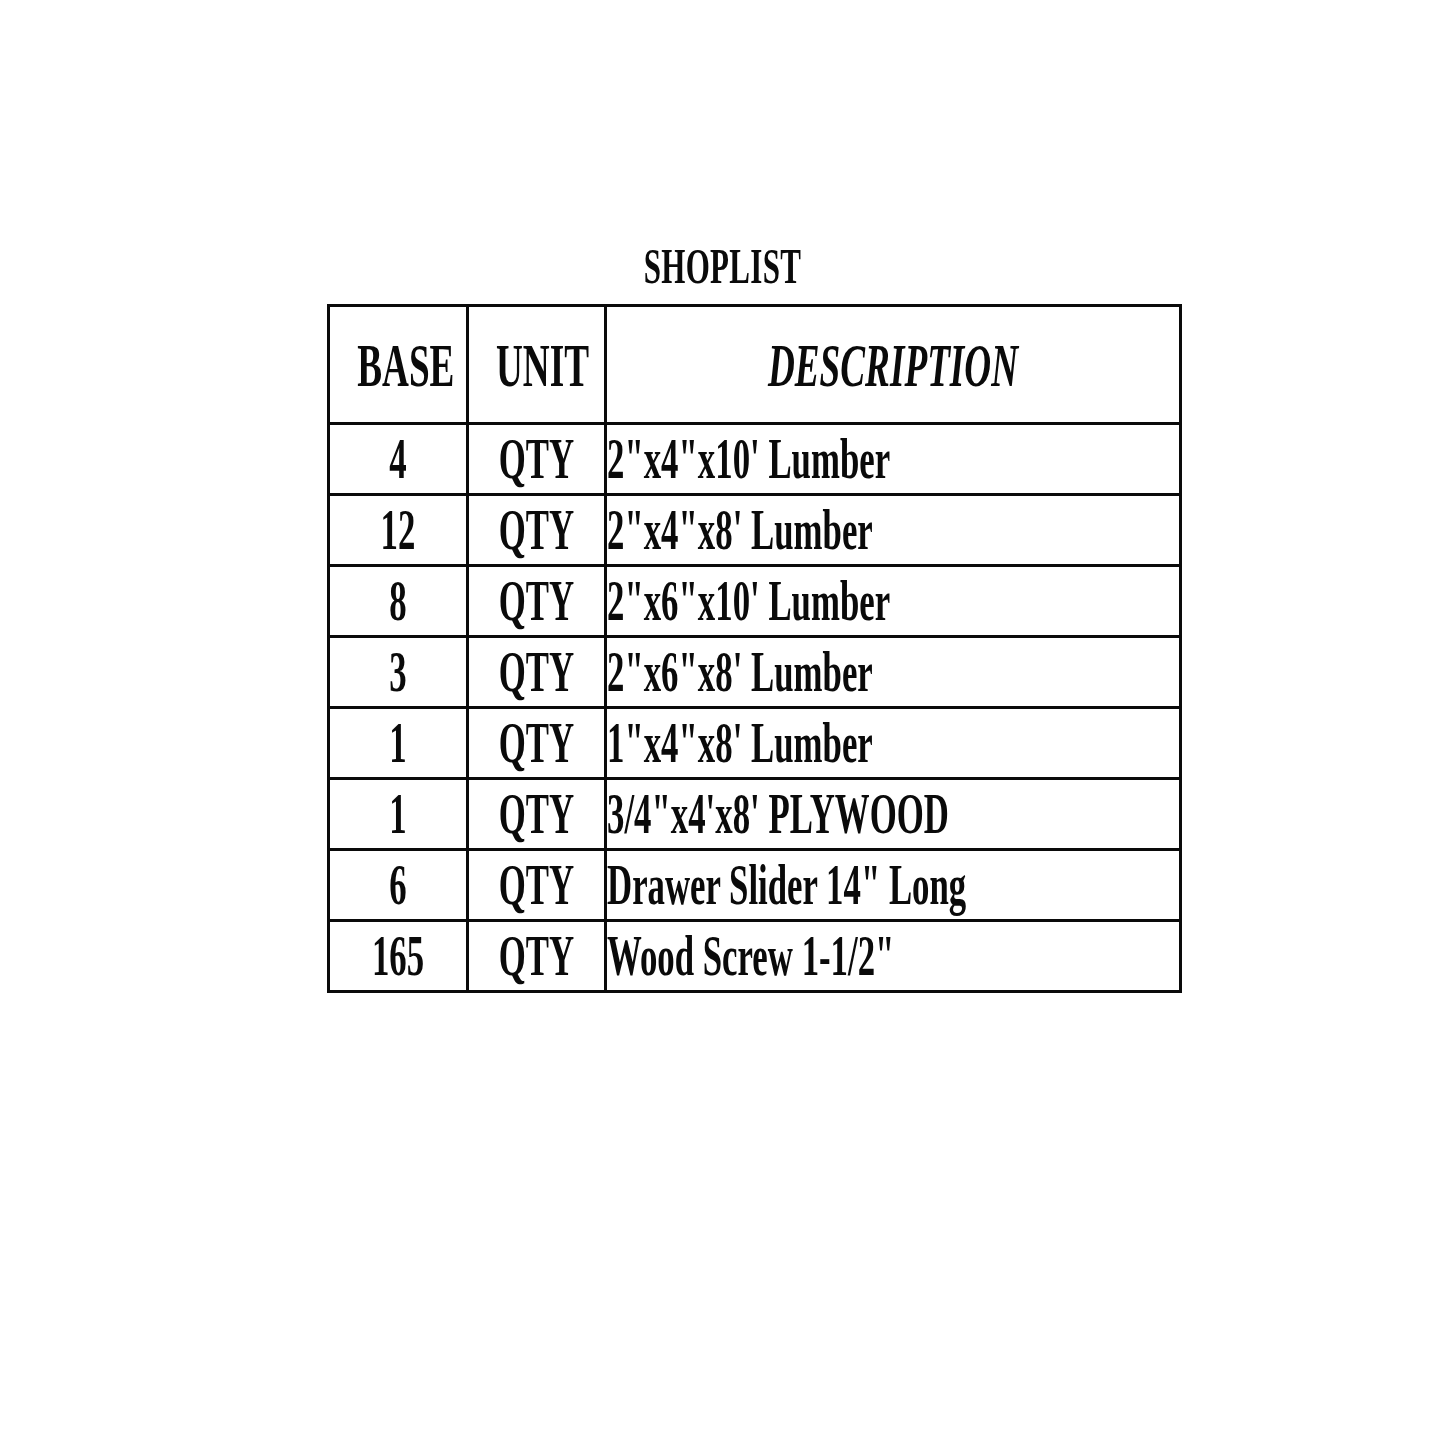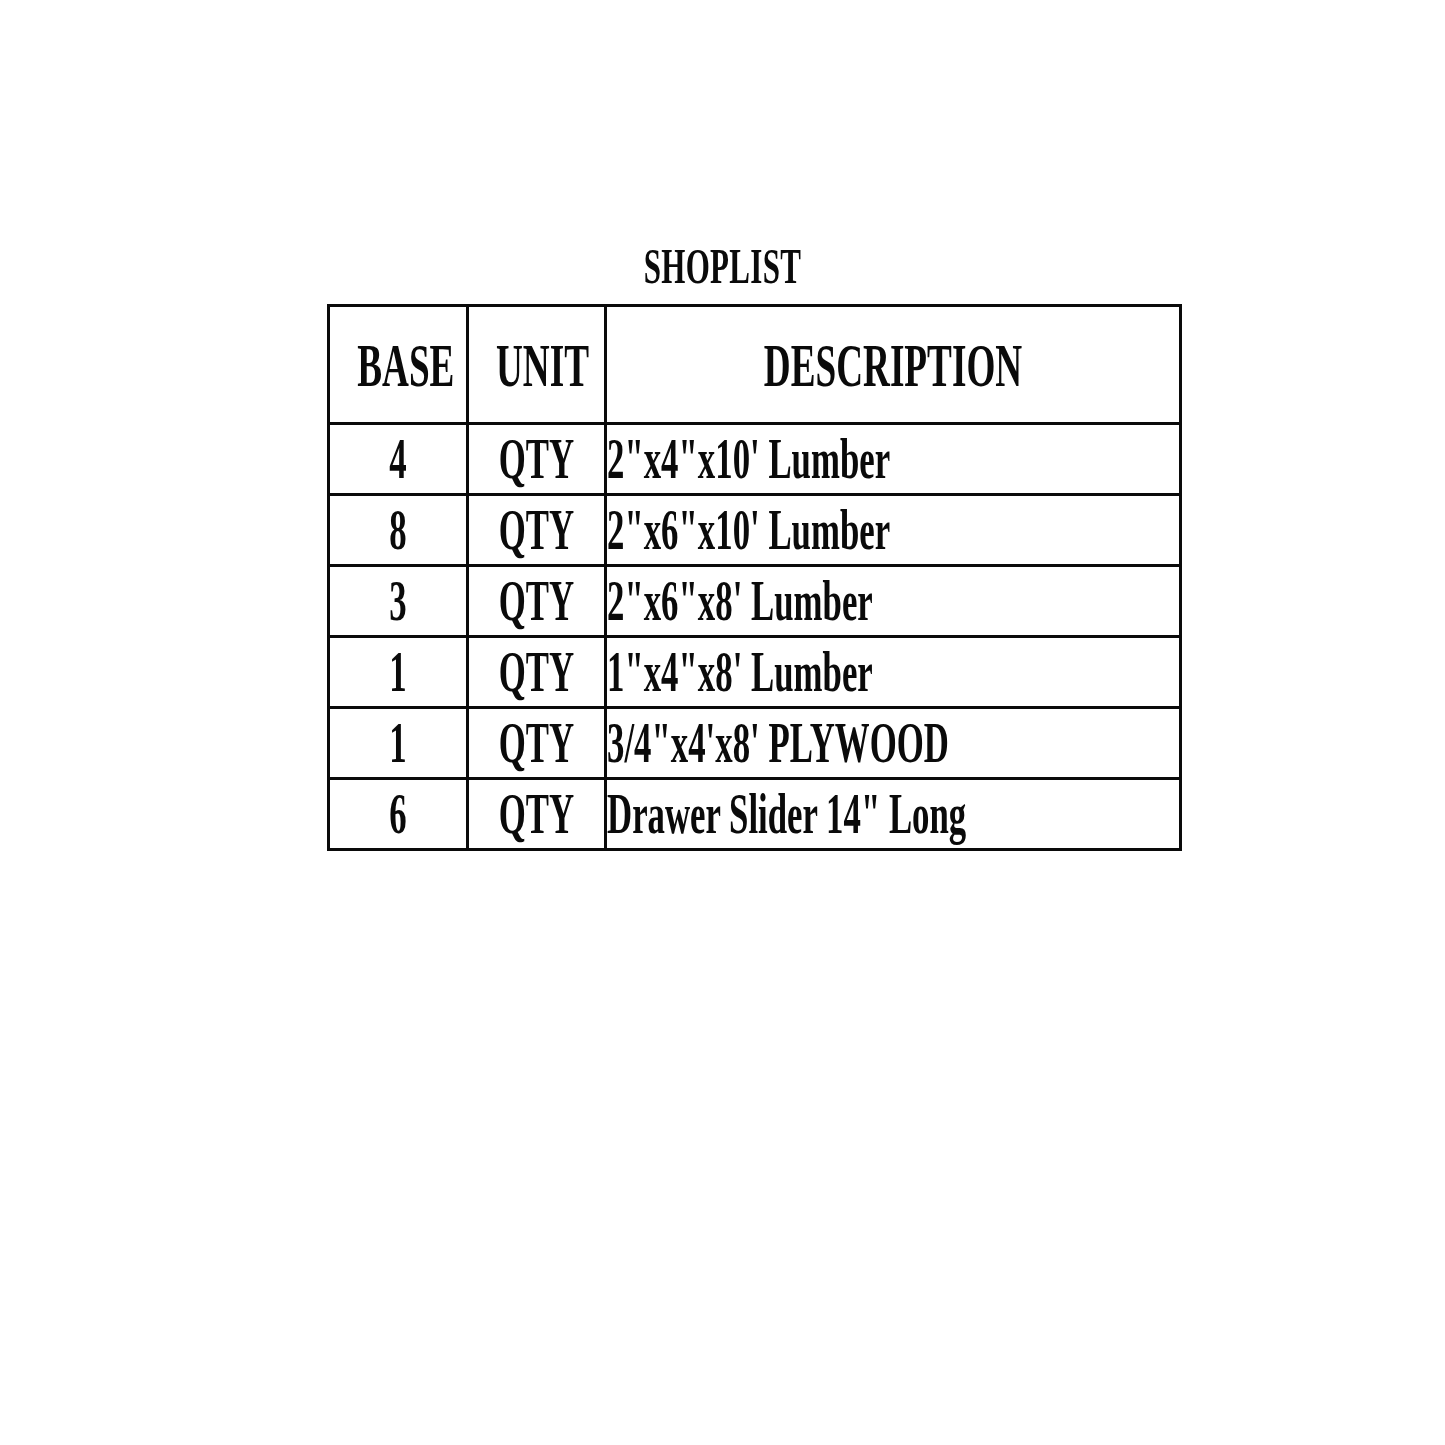--- a/index.html
+++ b/index.html
@@ -79,20 +79,21 @@
 
   
   thead tr { height: 118px; }
   thead th { text-align: left; }
   thead .cc {
     font-size: 62px;
     line-height: 64px;
   }
   thead th.desc-head {
     text-align: center;
+    font-style: italic;
   }
 
   
   tbody tr { height: 71px; }
   tbody td.base-cell,
   tbody td.unit-cell {
     text-align: center;
   }
   tbody td.base-cell .cc,
   tbody td.unit-cell .cc {
@@ -139,20 +140,31 @@
         </td>
         <td class="unit-cell">
           <span class="cc">QTY</span>
         </td>
         <td class="desc-cell">
           <span class="cl">2"x4"x10' Lumber</span>
         </td>
       </tr>
       <tr>
         <td class="base-cell">
+          <span class="cc">12</span>
+        </td>
+        <td class="unit-cell">
+          <span class="cc">QTY</span>
+        </td>
+        <td class="desc-cell">
+          <span class="cl">2"x4"x8' Lumber</span>
+        </td>
+      </tr>
+      <tr>
+        <td class="base-cell">
           <span class="cc">8</span>
         </td>
         <td class="unit-cell">
           <span class="cc">QTY</span>
         </td>
         <td class="desc-cell">
           <span class="cl">2"x6"x10' Lumber</span>
         </td>
       </tr>
       <tr>
@@ -190,16 +202,27 @@
       </tr>
       <tr>
         <td class="base-cell">
           <span class="cc">6</span>
         </td>
         <td class="unit-cell">
           <span class="cc">QTY</span>
         </td>
         <td class="desc-cell">
           <span class="cl">Drawer Slider 14" Long</span>
+        </td>
+      </tr>
+      <tr>
+        <td class="base-cell">
+          <span class="cc">165</span>
+        </td>
+        <td class="unit-cell">
+          <span class="cc">QTY</span>
+        </td>
+        <td class="desc-cell">
+          <span class="cl">Wood Screw 1-1/2"</span>
         </td>
       </tr>
     </tbody>
 </table>
 
 </body></html>

